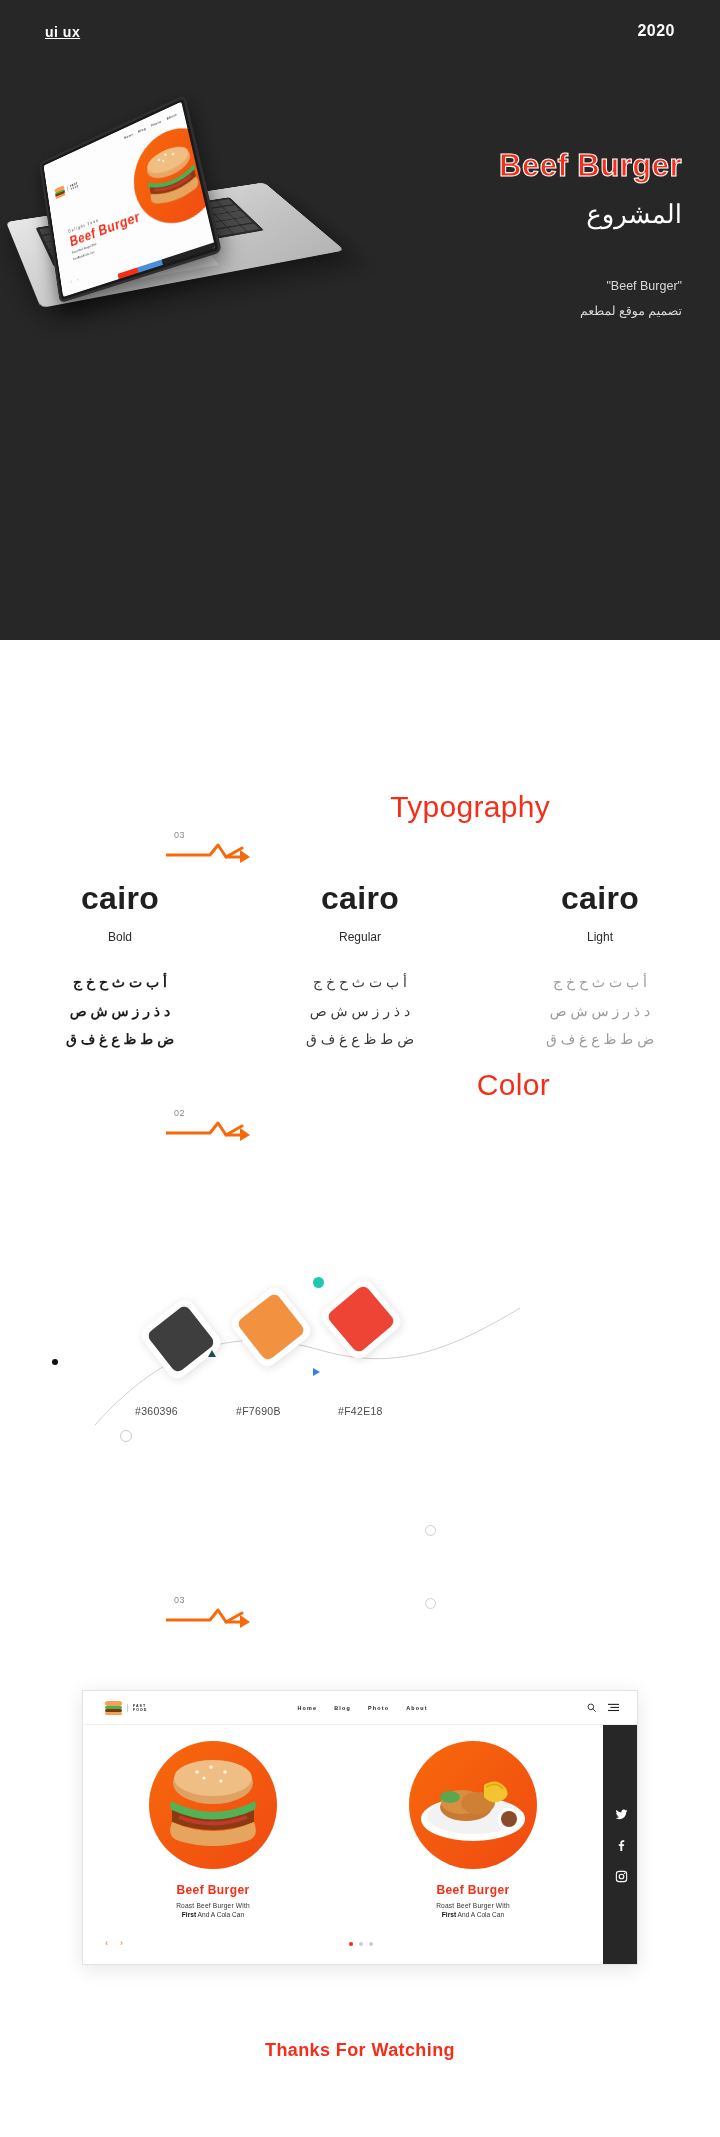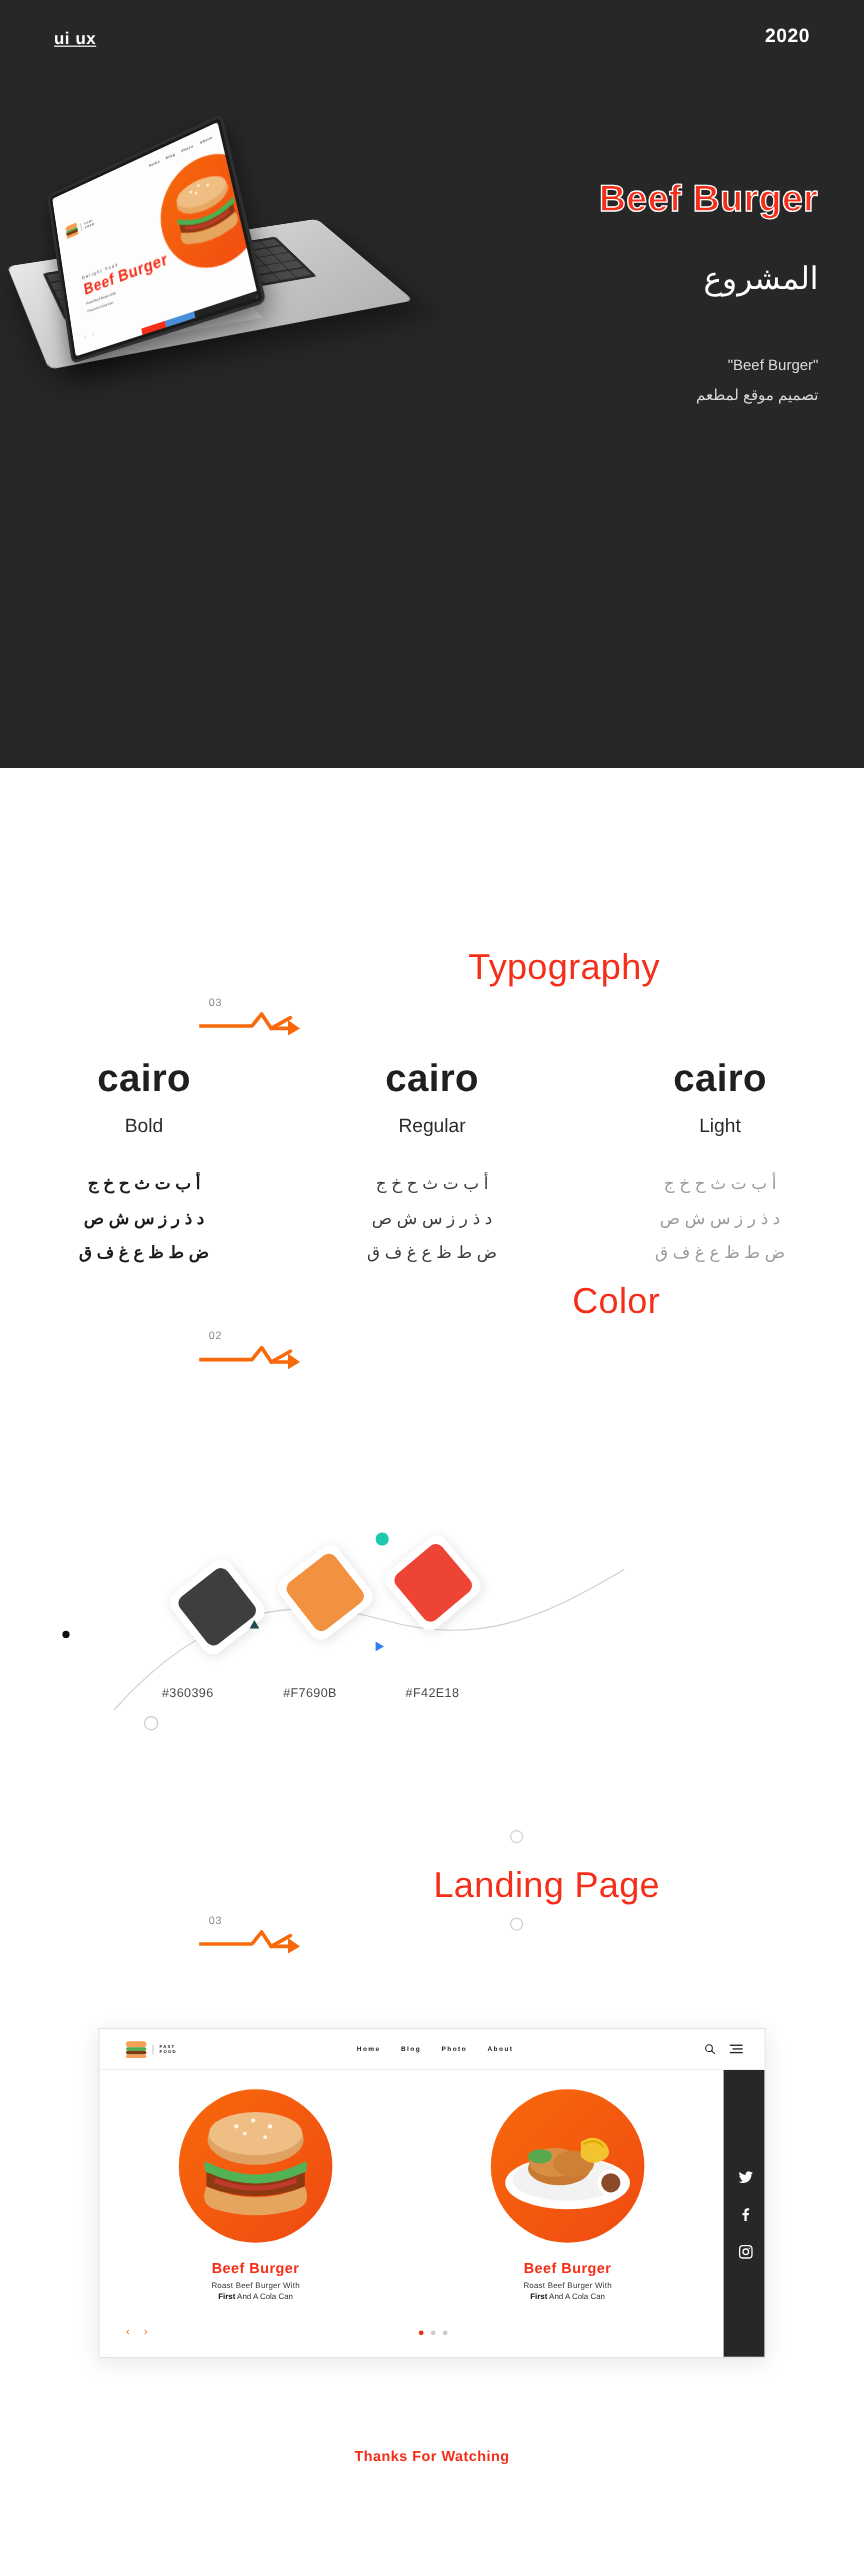--- a/index.html
+++ b/index.html
@@ -157,21 +157,21 @@
   }
 
   .hero-right { position: absolute; right: 38px; top: 150px; text-align: right; width: 330px; }
   .hero-title {
     font-size: 31px; font-weight: bold; color: #F42E18;
     -webkit-text-stroke: 1.1px #ffffff;
     letter-spacing: .5px;
     line-height: 1.05;
   }
   .hero-ar {
-    margin-top: 34px;
+    margin-top: 16px;
     font-size: 26px; color: #fff; direction: rtl;
     letter-spacing: .5px;
   }
   .hero-desc {
     margin-top: 44px;
     font-size: 12.5px; color: #d9d9d9; line-height: 2.0;
     direction: rtl;
   }
   .hero-desc .ltr { direction: ltr; display: block; }
 
@@ -197,21 +197,21 @@
     left: 0; top: 880px;
     width: 720px;
     display: grid;
     grid-template-columns: repeat(3,1fr);
     text-align: center;
   }
   .type-name { font-size: 32px; color: #1f1f1f; letter-spacing: .3px; }
   .type-name.w-bold { font-weight: bold; }
   .type-name.w-reg  { font-weight: bold; }
   .type-name.w-light{ font-weight: bold; }
-  .type-weight { margin-top: 13px; font-size: 16px; color: #2a2a2a; }
+  .type-weight { margin-top: 13px; font-size: 12px; color: #2a2a2a; }
   .type-alpha { margin-top: 24px; direction: rtl; line-height: 2.05; font-size: 14px; }
   .type-alpha.w1 { color: #1c1c1c; font-weight: bold; }
   .type-alpha.w2 { color: #3a3a3a; }
   .type-alpha.w3 { color: #9a9a9a; }
 
   
   .color-stage {
     position: absolute;
     left: 0; top: 1230px;
     width: 720px; height: 230px;
@@ -291,21 +291,21 @@
   .lp-csub2 b { color: #111; }
   .lp-prev { position: absolute; left: 22px; bottom: 18px; display: flex; gap: 12px; color: #F7690B; font-size: 9px; }
   .lp-dots { position: absolute; left: 50%; transform: translateX(-50%); bottom: 20px; display: flex; gap: 6px; align-items: center; }
   .lp-dots i { width: 4px; height: 4px; border-radius: 50%; background: #ccc; display: block; }
   .lp-dots i.on { background: #F42E18; }
 
   .thanks {
     position: absolute;
     left: 0; top: 2040px; width: 720px;
     text-align: center;
-    font-size: 12px; font-weight: bold;
+    font-size: 18px; font-weight: bold;
     color: #F42E18; letter-spacing: .4px;
   }
 </style>
 </head>
 <body>
 
 <div class="hero">
 
   <div class="brand-tag">ui ux</div>
   <div class="brand-year">2020</div>
@@ -526,21 +526,20 @@
   <div class="hexlabel hx3">#F42E18</div>
 
   <div class="dot dot-teal"></div>
   <div class="dot dot-black"></div>
   <div class="ring ring1"></div>
   <div class="tri tri-dark"></div>
   <div class="tri tri-blue"></div>
 </div>
 
 <div class="section-head" style="left:130px; top:1555px;">
-  <div class="sh-title">Landing Page</div>
   <div class="sh-num">03</div>
   <svg class="sh-arrow" width="90" height="26" viewBox="0 0 90 26">
     <path d="M0,17 L44,17 L52,7 L60,19 L76,10" stroke="#F7690B" stroke-width="3" fill="none" stroke-linecap="round" stroke-linejoin="round"></path>
     <path d="M60,19 L80,19" stroke="#F7690B" stroke-width="3" fill="none" stroke-linecap="round"></path>
     <path d="M74,12 L84,19 L74,25 Z" fill="#F7690B"></path>
   </svg>
 </div>
 
 <div class="ring2"></div>
 <div class="ring3"></div>

